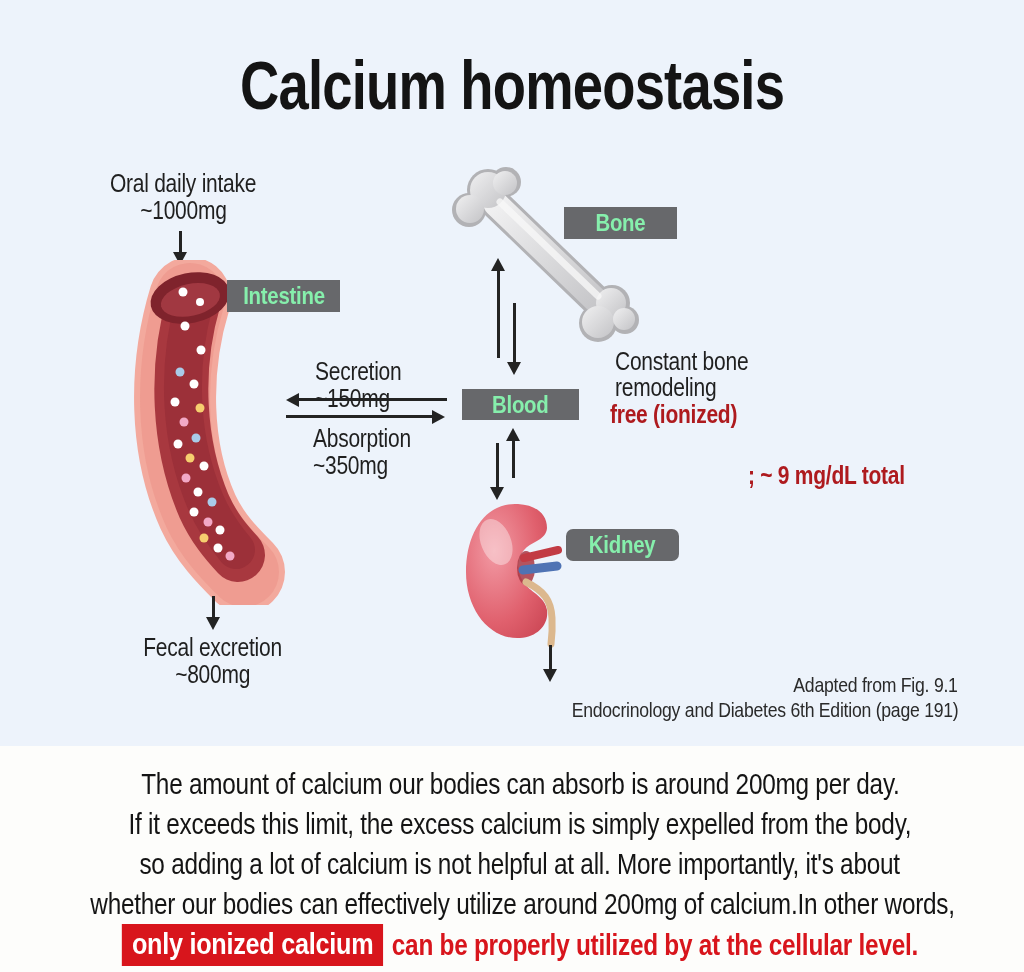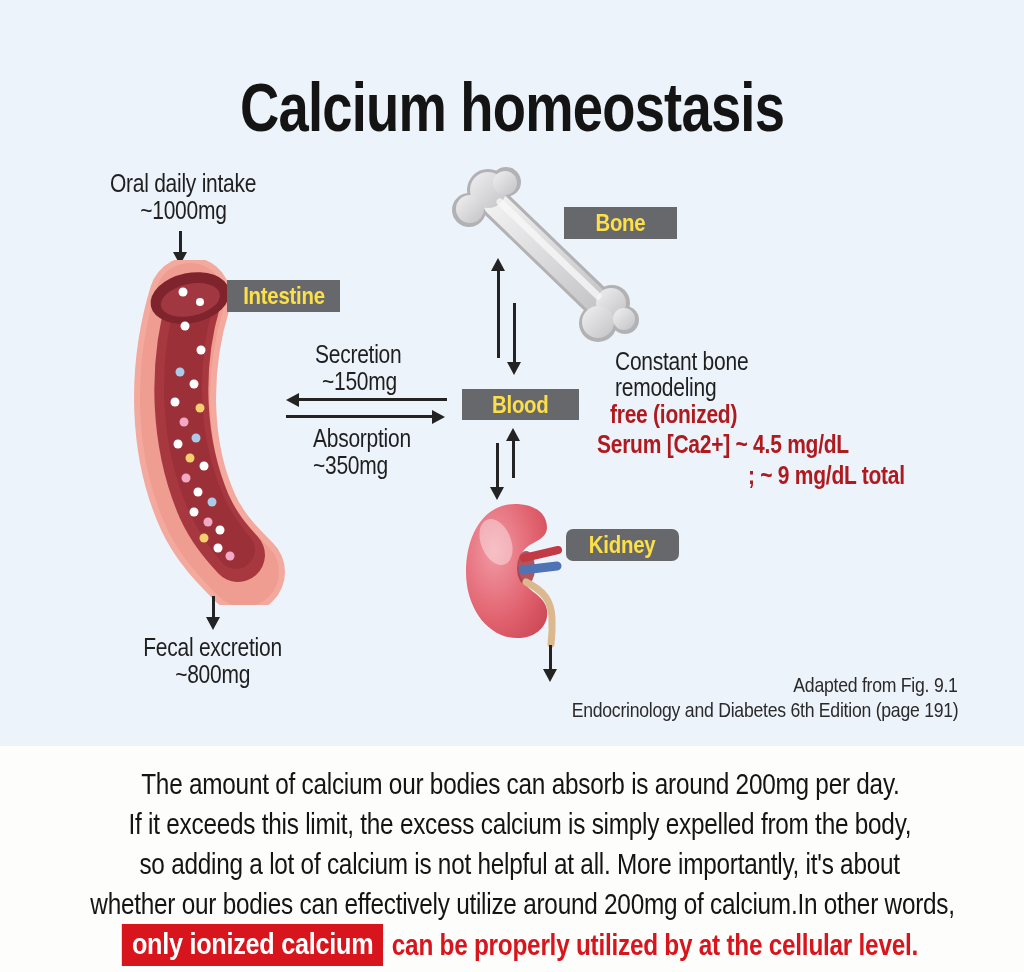--- a/index.html
+++ b/index.html
@@ -14,28 +14,28 @@
   
   .sx   { display:inline-block; transform:scaleX(0.84); white-space:nowrap; }
   .sx-l { transform-origin:0 50%; }
   .sx-c { transform-origin:50% 50%; }
   .sx-r { transform-origin:100% 50%; }
 
   .abs { position:absolute; }
   .center { text-align:center; }
   .right { text-align:right; }
 
-  .title { left:0; top:46px; width:1024px; text-align:center; font-size:68px; font-weight:700; color:#141414; letter-spacing:-1px;margin-top:22px; }
+  .title { left:0; top:46px; width:1024px; text-align:center; font-size:68px; font-weight:700; color:#141414; letter-spacing:-1px; }
   .title .sx { transform:scaleX(0.8); }
 
   .txt { font-size:25px; line-height:27px; }
   .small { font-size:21px; line-height:25px; color:#2a2a2a; }
 
   .tag {
-    width:113px; height:32px; background:#67686b; color:#fde047;
+    width:113px; height:32px; background:#67686b; color:#86efac;
     font-size:24px; font-weight:700; display:flex; align-items:center; justify-content:center;
   }
   .tag .sx { transform:scaleX(0.85); }
 
   .red-b { color:#ae1a1e; font-weight:700; }
 
   
   .arr { position:absolute; width:0; border-left:3.5px solid #232323; }
   .arr.up::before {
     content:""; position:absolute; top:-13px; left:-9px;
@@ -112,21 +112,21 @@
         <circle cx="76" cy="278" r="4.5" fill="#f6cf6f"></circle>
       <circle cx="90" cy="288" r="4.5" fill="#ffffff"></circle>
         <circle cx="102" cy="296" r="4.5" fill="#f2a9c6"></circle>
     </g>
   </svg>
 
   <div class="abs tag" style="left:227px; top:280px;">
     <span class="sx">Intestine</span>
   </div>
 
-  <div class="abs txt" style="left:315px; top:341px;text-align:center;">
+  <div class="abs txt" style="left:315px; top:358px;">
     <span class="sx sx-l">Secretion</span><br>
     <span class="sx sx-l">~150mg</span>
   </div>
   <div class="arr-h left" style="left:299px; top:398px; width:148px;"></div>
   <div class="arr-h right" style="left:286px; top:415px; width:146px;"></div>
   <div class="abs txt" style="left:313px; top:425px;">
     <span class="sx sx-l">Absorption</span><br>
     <span class="sx sx-l">~350mg</span>
   </div>
 
@@ -168,23 +168,20 @@
   <div class="abs tag" style="left:462px; top:389px; width:117px; height:31px;">
     <span class="sx">Blood</span>
   </div>
 
   <div class="abs txt" style="left:615px; top:348px; line-height:26px;">
     <span class="sx sx-l">Constant bone</span><br>
     <span class="sx sx-l">remodeling</span>
   </div>
   <div class="abs txt red-b" style="left:597px; top:401px;margin-left:13px;">
     <span class="sx sx-l">free (ionized)</span>
-  </div>
-  <div class="abs txt red-b" style="left:597px; top:431px;">
-    <span class="sx sx-l">Serum [Ca2+] ~ 4.5 mg/dL</span>
   </div>
   <div class="abs txt red-b right" style="right:119px; top:462px; width:300px;">
     <span class="sx sx-r">; ~ 9 mg/dL total</span>
   </div>
 
   <div class="arr up" style="left:512px; top:441px; height:37px;"></div>
   <div class="arr down" style="left:496px; top:443px; height:44px;"></div>
 
   <svg class="abs" style="left:456px; top:498px;" width="130" height="150" viewBox="0 0 130 150">
     <defs>

